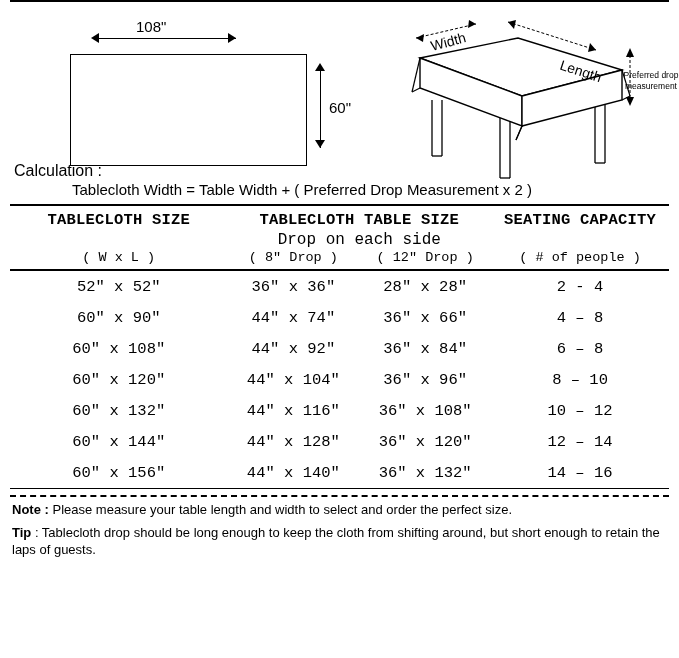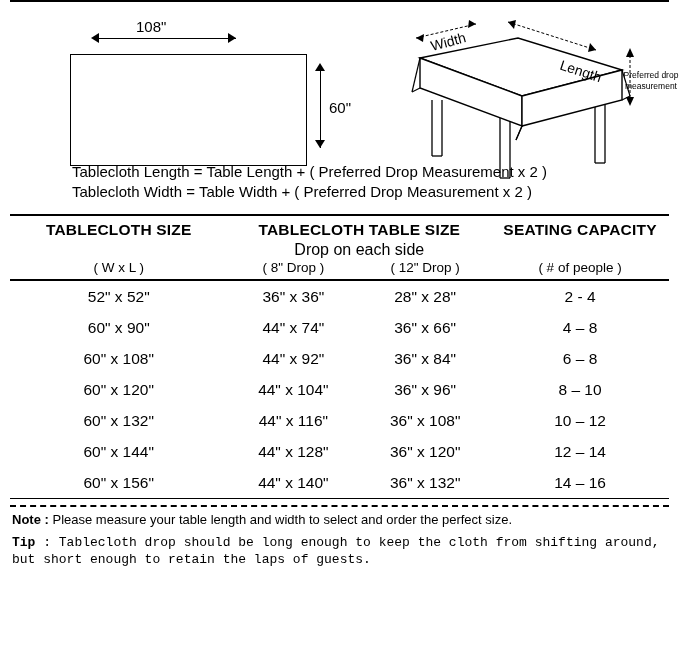--- a/index.html
+++ b/index.html
@@ -152,21 +152,22 @@
   .calc-line {
     font-size: 15px;
     padding-left: 62px;
     line-height: 20px;
   }
 
   
   table.sizes {
     width: 100%;
     border-collapse: collapse;
-    margin-top: 12px;
+    margin-top: 4px;
+    font-family: Liberation Mono, monospace;
   }
   table.sizes th, table.sizes td {
     text-align: center;
     font-weight: normal;
   }
   tr.head-main th {
     font-size: 15.5px;
     font-weight: bold;
     padding: 5px 0 2px 0;
     letter-spacing: 0.2px;
@@ -203,21 +204,21 @@
     margin: 6px 0 4px 0;
   }
   .note, .tip {
     font-size: 13px;
     line-height: 17px;
     padding-left: 2px;
   }
   .note b, .tip b {
     font-weight: bold;
   }
-  .tip { padding-top: 6px; font-family: Liberation Mono, monospace; }
+  .tip { padding-top: 6px; }
 </style>
 </head>
 <body>
 
 <div class="page">
 
   <div class="rule"></div>
 
   <div class="diagrams">
 
@@ -271,21 +272,21 @@
         <polygon points="240,40 236,49 244,49" fill="#000"></polygon>
         <polygon points="240,98 236,89 244,89" fill="#000"></polygon>
       </svg>
       <div class="lbl-width">Width</div>
       <div class="lbl-length">Length</div>
       <div class="lbl-drop">Preferred drop measurement</div>
     </div>
   </div>
 
   <div class="calc">
-    <div class="calc-line">Tablecloth Length = Table Length + ( Preferred Drop Measurement x 2 )</div>
+    <div class="calc-title">Calculation :</div>
     <div class="calc-line">Tablecloth Width = Table Width + ( Preferred Drop Measurement x 2 )</div>
   </div>
 
   <table class="sizes">
     <tbody>
         <tr class="tbl-rule-top">
       <td class="line-2" colspan="4"></td>
     </tr>
     <tr class="head-main">
       <th class="col-a">TABLECLOTH SIZE</th>

